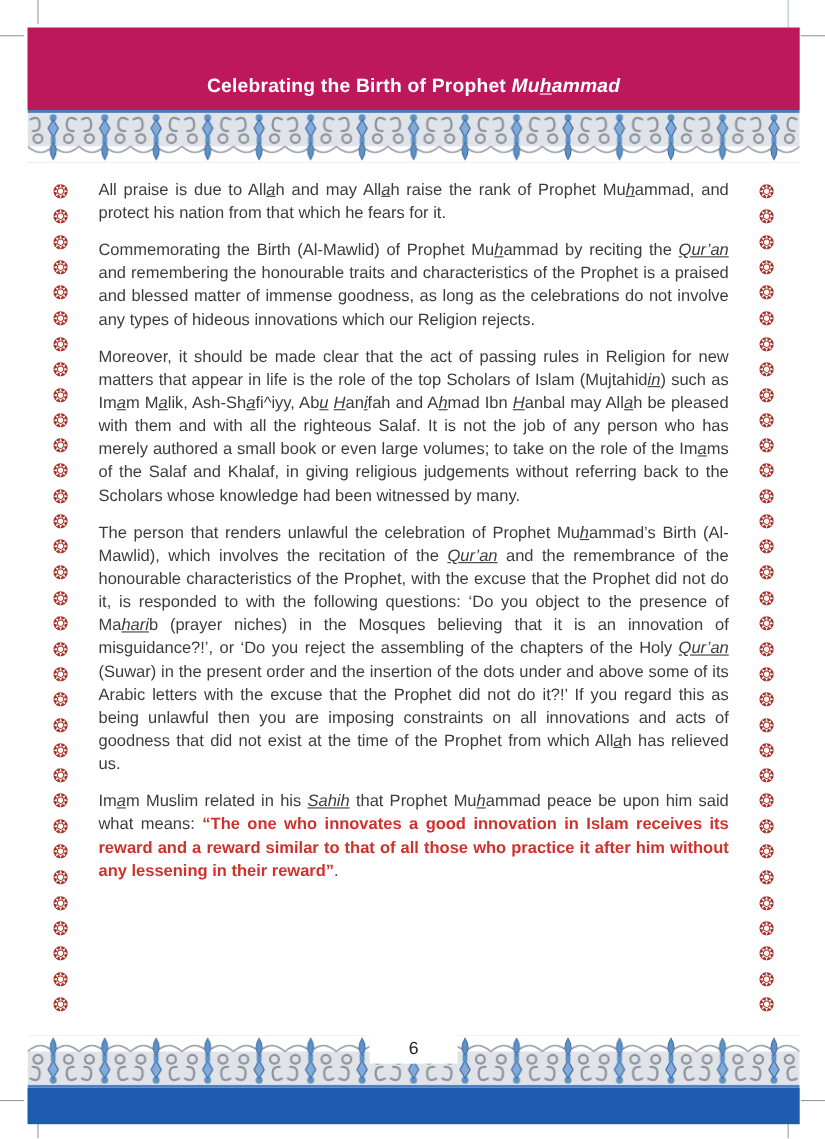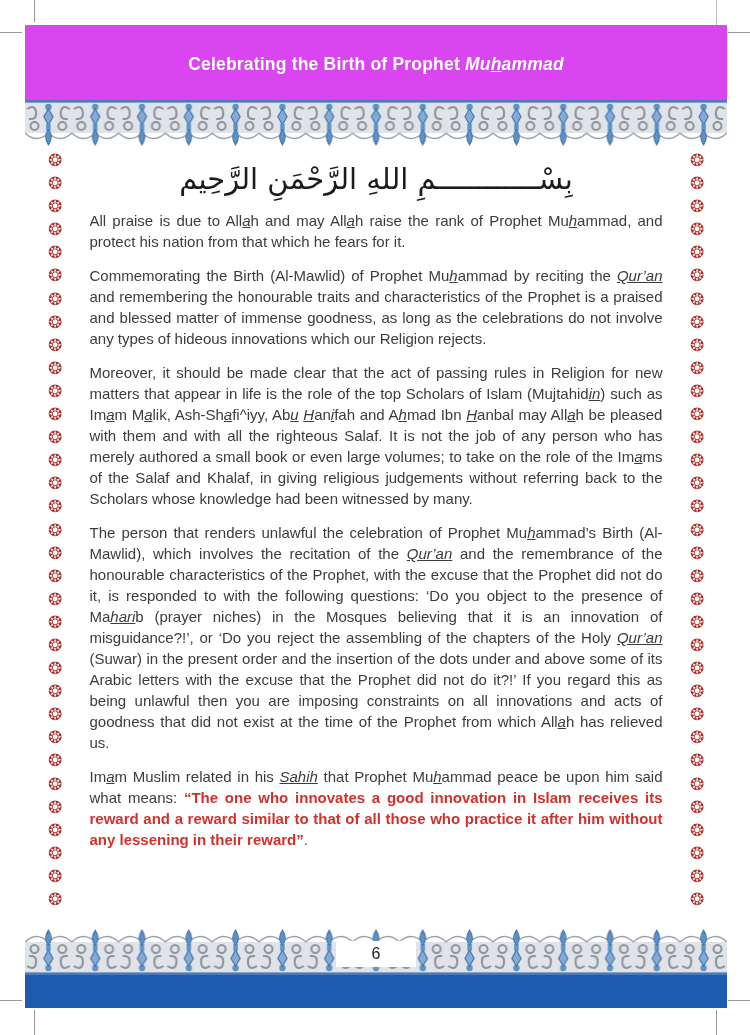--- a/index.html
+++ b/index.html
@@ -4,23 +4,23 @@
 <style>
   html,body{margin:0;padding:0;}
   body{
     width:750px;height:1035px;position:relative;background:#ffffff;
     font-family:"Liberation Sans",sans-serif;overflow:hidden;
   }
   .sheet{position:absolute;left:25px;top:25px;width:702px;height:983px;}
 
   
   .header{
-    height:75px;background:#d946ef;
+    height:75px;background:#be185d;
     display:flex;align-items:flex-end;justify-content:center;
-    padding-bottom:25px;box-sizing:border-box;
+    padding-bottom:11px;box-sizing:border-box;
   }
   .title{color:#ffffff;font-weight:bold;font-size:17.5px;letter-spacing:.2px;}
 
   
   .band{width:702px;height:48px;display:block;}
   .band-flip{transform:scaleY(-1);}
 
   
   .content{position:relative;height:779px;background:#ffffff;}
 
@@ -179,21 +179,20 @@
         <span>❂</span>
         <span>❂</span>
         <span>❂</span>
         <span>❂</span>
         <span>❂</span>
         <span>❂</span>
         <span>❂</span>
         <span>❂</span>
       </div>
 
-    <div class="bismillah">بِسْــــــــــــمِ اللهِ الرَّحْمَنِ الرَّحِيم</div>
 
     <div class="bodytext">
       <p class="para"><span class="seg-n">All praise is due to </span><span class="seg-i">All</span><span class="seg-iu">a</span><span class="seg-i">h</span><span class="seg-n"> and may </span><span class="seg-i">All</span><span class="seg-iu">a</span><span class="seg-i">h</span><span class="seg-n"> raise the rank of Prophet </span><span class="seg-i">Mu</span><span class="seg-iu">h</span><span class="seg-i">ammad</span><span class="seg-n">, and protect his nation from that which he fears for it.</span></p>
       <p class="para"><span class="seg-n">Commemorating the Birth (</span><span class="seg-i">Al-Mawlid</span><span class="seg-n">) of Prophet </span><span class="seg-i">Mu</span><span class="seg-iu">h</span><span class="seg-i">ammad</span><span class="seg-n"> by reciting the </span><span class="seg-iu">Qur’an</span><span class="seg-n"> and remembering the honourable traits and characteristics of the Prophet is a praised and blessed matter of immense goodness, as long as the celebrations do not involve any types of hideous innovations which our Religion rejects.</span></p>
       <p class="para"><span class="seg-n">Moreover, it should be made clear that the act of passing rules in Religion for new matters that appear in life is the role of the top Scholars of Islam (</span><span class="seg-i">Mujtahid</span><span class="seg-iu">in</span><span class="seg-n">)</span><span class="seg-n"> such as </span><span class="seg-i">Im</span><span class="seg-iu">a</span><span class="seg-i">m M</span><span class="seg-iu">a</span><span class="seg-i">lik, Ash-Sh</span><span class="seg-iu">a</span><span class="seg-i">fi^iyy, Ab</span><span class="seg-iu">u</span><span class="seg-i"> </span><span class="seg-iu">H</span><span class="seg-i">an</span><span class="seg-iu">i</span><span class="seg-i">fah</span><span class="seg-n"> and </span><span class="seg-i">A</span><span class="seg-iu">h</span><span class="seg-i">mad Ibn </span><span class="seg-iu">H</span><span class="seg-i">anbal</span><span class="seg-n"> may </span><span class="seg-i">All</span><span class="seg-iu">a</span><span class="seg-i">h</span><span class="seg-n"> be pleased with them and with all the righteous </span><span class="seg-i">Salaf</span><span class="seg-n">. It is not the job of any person who has merely authored a small book or even large volumes; to take on the role of the </span><span class="seg-i">Im</span><span class="seg-iu">a</span><span class="seg-i">ms</span><span class="seg-n"> of the </span><span class="seg-i">Salaf</span><span class="seg-n"> and </span><span class="seg-i">Khalaf,</span><span class="seg-n"> in giving religious judgements without referring back to the Scholars whose knowledge had been witnessed by many.</span></p>
       <p class="para"><span class="seg-n">The person that renders unlawful the celebration of Prophet </span><span class="seg-i">Mu</span><span class="seg-iu">h</span><span class="seg-i">ammad’s</span><span class="seg-n"> Birth (</span><span class="seg-i">Al-Mawlid</span><span class="seg-n">), which involves the recitation of the </span><span class="seg-iu">Qur’an</span><span class="seg-n"> and the remembrance of the honourable characteristics of the Prophet, with the excuse that the Prophet did not do it, is responded to with the following questions: ‘Do you object to the presence of </span><span class="seg-i">Ma</span><span class="seg-iu">hari</span><span class="seg-i">b</span><span class="seg-n"> (prayer niches) in the Mosques believing that it is an innovation of misguidance?!’, or ‘Do you reject the assembling of the chapters of the Holy </span><span class="seg-iu">Qur’an</span><span class="seg-n"> (</span><span class="seg-i">Suwar</span><span class="seg-n">) in the present order and the insertion of the dots under and above some of its Arabic letters with the excuse that the Prophet did not do it?!’ If you regard this as being unlawful then you are imposing constraints on all innovations and acts of goodness that did not exist at the time of the Prophet from which </span><span class="seg-i">All</span><span class="seg-iu">a</span><span class="seg-i">h</span><span class="seg-n"> has relieved us.</span></p>
       <p class="para"><span class="seg-i">Im</span><span class="seg-iu">a</span><span class="seg-i">m Muslim</span><span class="seg-n"> related in his </span><span class="seg-iu">Sahih</span><span class="seg-n"> that Prophet </span><span class="seg-i">Mu</span><span class="seg-iu">h</span><span class="seg-i">ammad</span><span class="seg-n"> peace be upon him said what means: </span><span class="seg-r">“The one who innovates a good innovation in Islam receives its reward and a reward similar to that of all those who practice it after him without any lessening in  their reward”</span><span class="seg-n">.</span></p>
     </div>
   </div>
 

